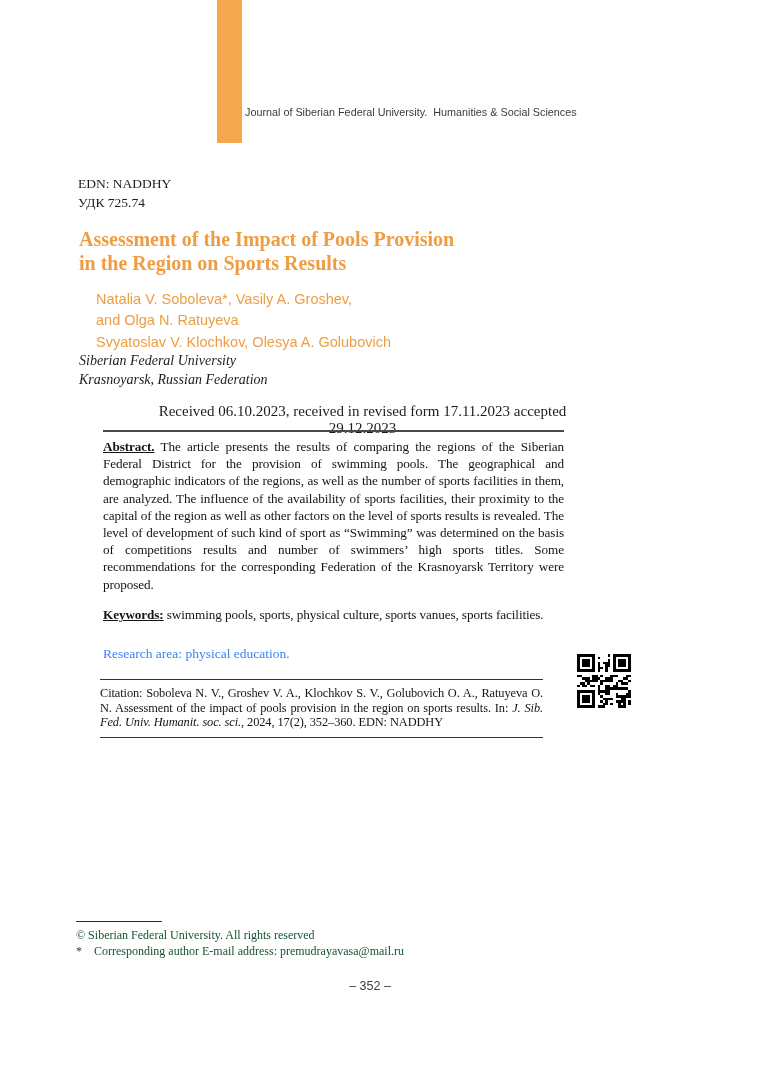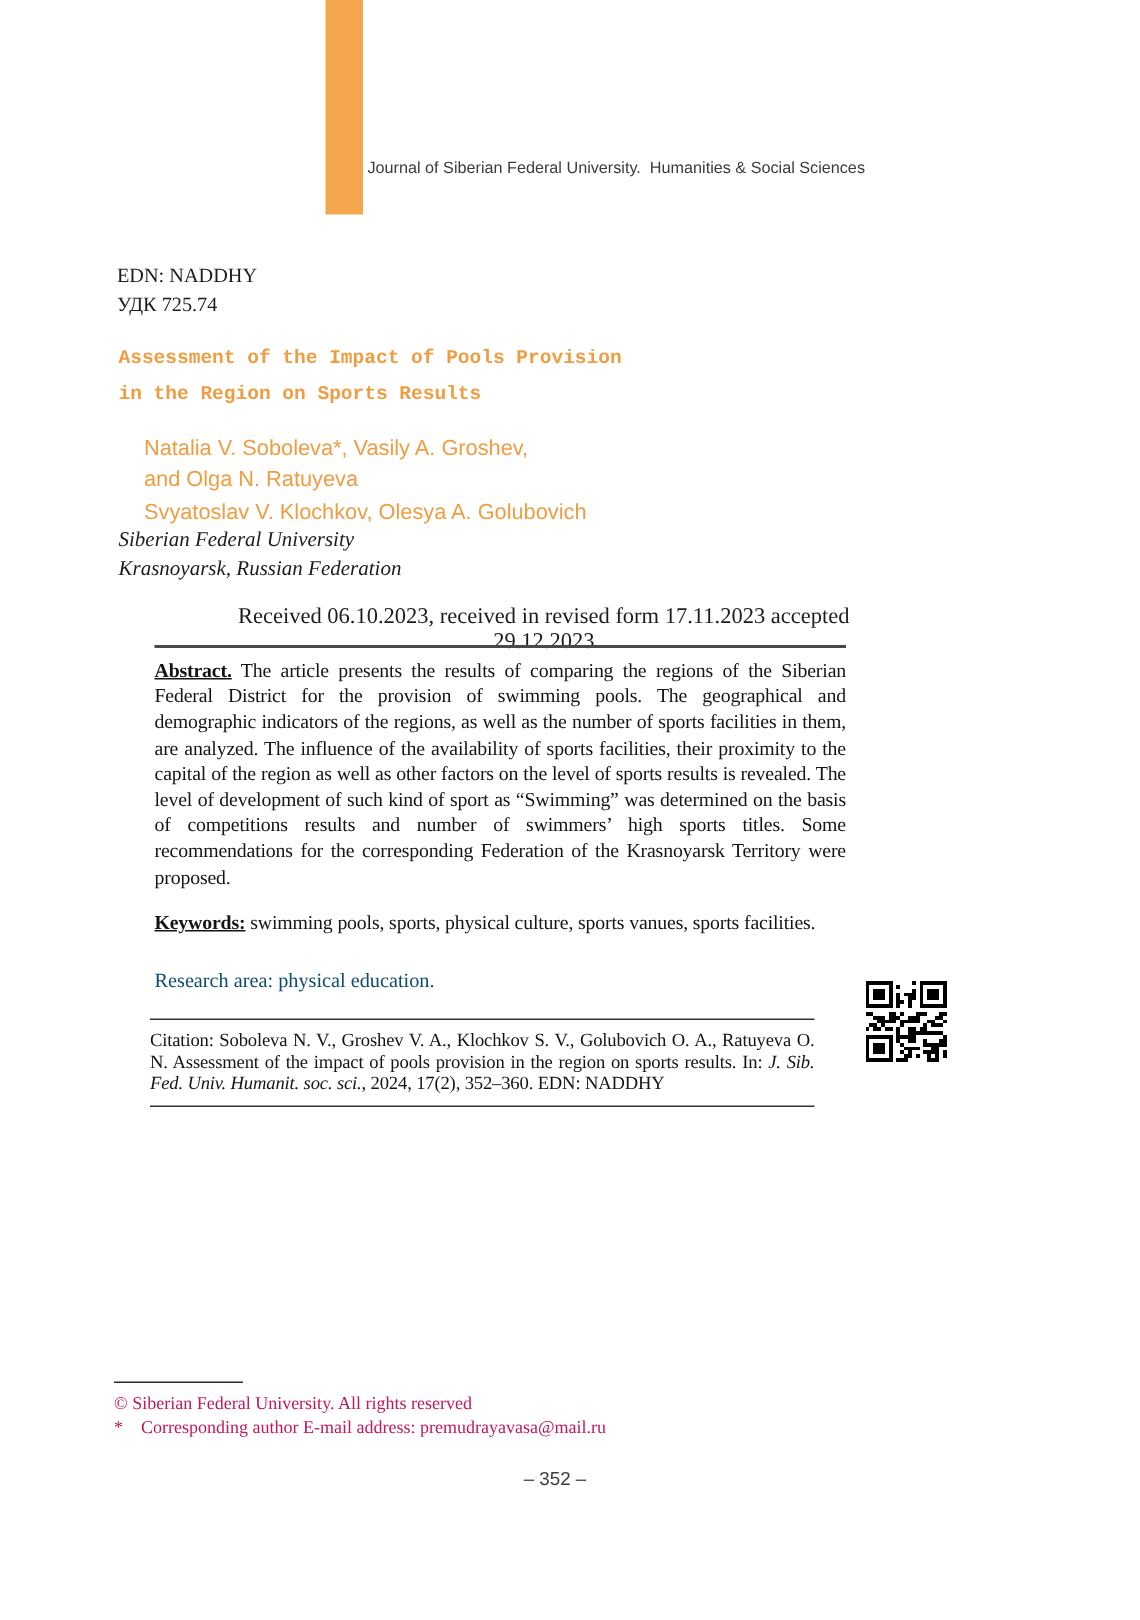--- a/index.html
+++ b/index.html
@@ -30,23 +30,23 @@
   
   #meta-codes {
     left: 78px; top: 174px;
     font-size: 13.5px; line-height: 19px;
     color: #1c1c1c;
   }
 
   
   #article-title {
     left: 79px; top: 227px;
-    font-family: Liberation Mono, monospace;
+    font-family: Liberation Serif, serif;
     font-weight: bold;
-    font-size: 13px; line-height: 24px;
+    font-size: 20px; line-height: 24px;
     color: var(--accent-text, #EE9D43);
   }
 
   
   #authors {
     left: 96px; top: 289px;
     font-family: "Liberation Sans", sans-serif;
     font-weight: normal;
     font-size: 14.5px; line-height: 21.3px;
     color: var(--accent-text, #EE9D43);
@@ -86,21 +86,21 @@
   .keywords-par {
     margin-top: 13px !important;
     font-size: 13.2px; line-height: 17.2px;
     letter-spacing: -0.1px;
     white-space: nowrap;
     color: #141414;
   }
   .research-par {
     margin-top: 23px !important;
     font-size: 13.5px;
-    color: #0c4a6e;
+    color: #3b82f6;
   }
   .bold { font-weight: bold; text-decoration: underline; }
   #citation-block {
     margin-top: 17px;
     margin-left: -3px;
     width: 443px;
     border-top: 1.4px solid #333;
     border-bottom: 1.4px solid #333;
     padding: 6px 0 7px 0;
     font-size: 12.4px; line-height: 14.6px;
@@ -111,21 +111,21 @@
   #citation-block .ital { font-style: italic; }
 
   
   #qr-box { left: 576px; top: 654px; width: 56px; height: 54px; }
   #qr-box svg { width: 100%; height: 100%; shape-rendering: crispEdges; }
 
   
   #footnote {
     left: 76px; top: 921px;
     font-size: 12px; line-height: 16px;
-    color: #be185d;
+    color: #14532d;
   }
   #footnote-rule {
     width: 86px; height: 0;
     border-top: 1.5px solid #2a2a2a;
     margin-bottom: 5px;
   }
   .corr-line { display: flex; }
   .corr-line .star { width: 18px; }
 
   #page-number {

